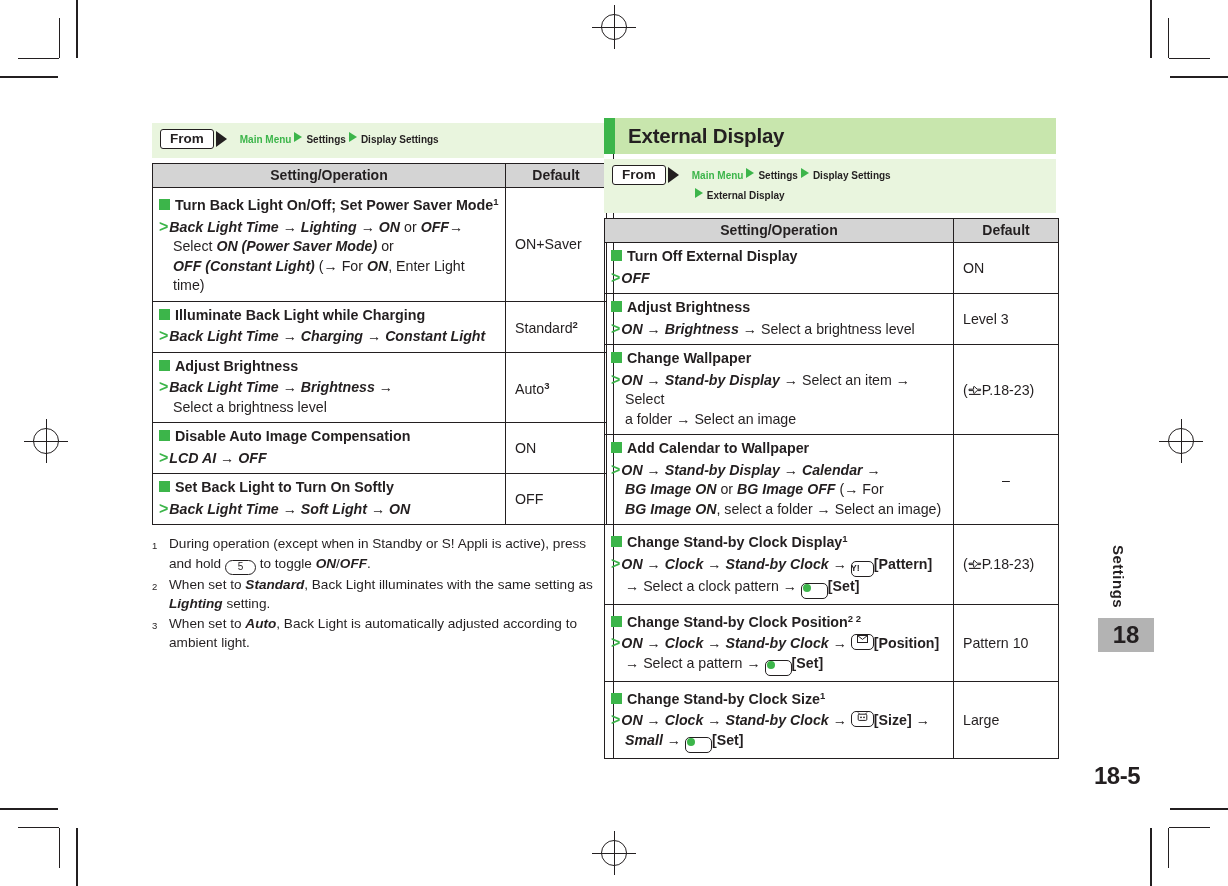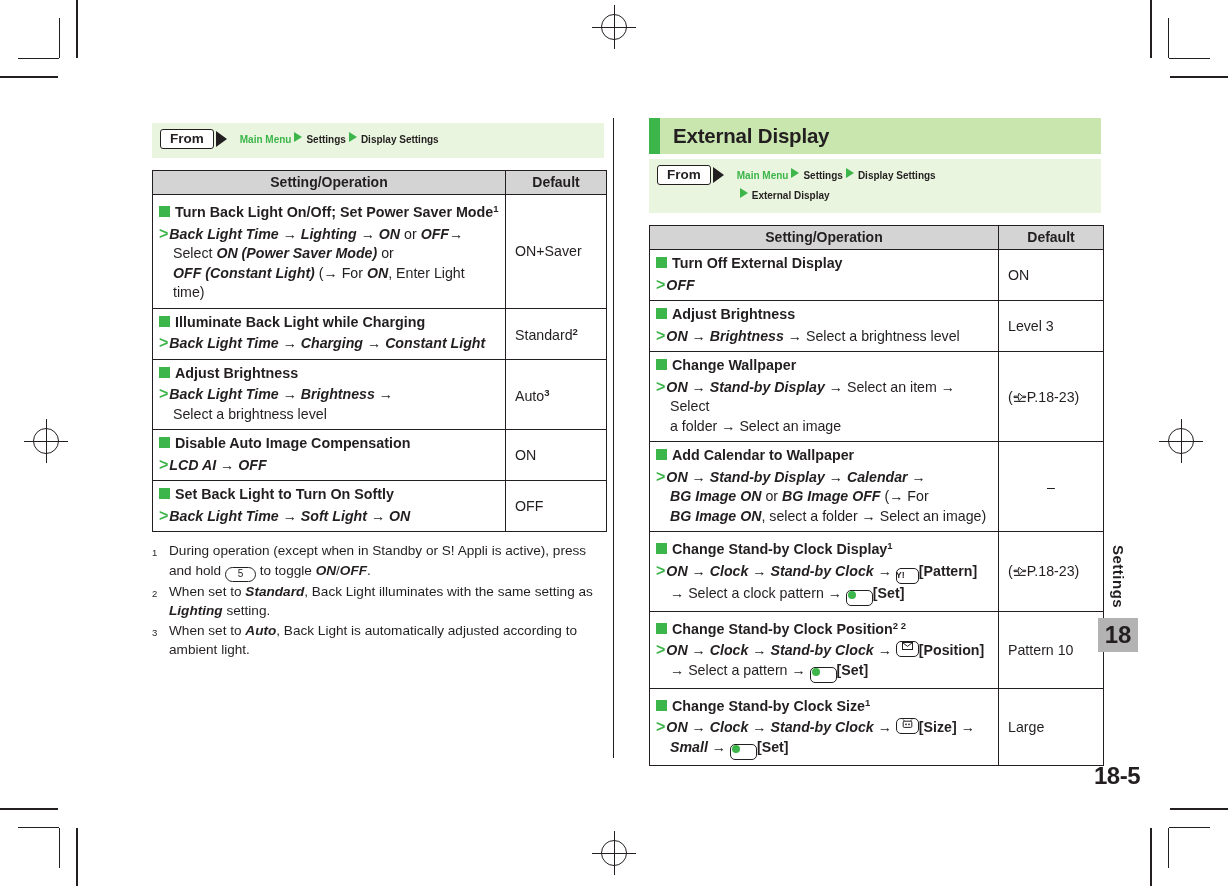--- a/index.html
+++ b/index.html
@@ -28,21 +28,21 @@
   .reg .vline { position: absolute; left: 12.5px; top: -9px; width: 1.3px; height: 44px; background: #231f20; }
   .reg .hline { position: absolute; top: 12.5px; left: -9px; height: 1.3px; width: 44px; background: #231f20; }
 
   
   .page {
     position: absolute;
     left: 0; top: 0; right: 0; bottom: 0;
   }
 
   .col-left  { position: absolute; left: 152px; top: 118px; width: 452px; }
-  .col-right { position: absolute; left: 649px; top: 118px; width: 452px; }
+  .col-right { position: absolute; left: 604px; top: 118px; width: 452px; }
 
   .vdivider {
     position: absolute; left: 613px; top: 118px;
     width: 1.4px; height: 640px; background: #231f20;
   }
 
   
   .sec-head {
     position: relative;
     background: #c8e6ad;
@@ -110,21 +110,21 @@
     border-bottom: 5.5px solid transparent;
     border-left: 8px solid #3cb54a;
     margin: 0 4px 0 3px;
     vertical-align: 1px;
   }
 
   
   table.settings {
     border-collapse: collapse;
     width: 452px;
-    margin-top: 12px;
+    margin-top: 5px;
     table-layout: fixed;
   }
   table.settings th, table.settings td {
     border: 1.2px solid #231f20;
     vertical-align: middle;
   }
   table.settings thead th {
     background: #d4d4d4;
     font-size: 14px;
     font-weight: bold;
@@ -241,21 +241,21 @@
     writing-mode: vertical-rl;
     letter-spacing: 0.5px;
     display: inline-block;
     margin-bottom: 6px;
   }
   .chapter-num {
     background: #b3b3b3;
     color: #231f20;
     font-size: 24px;
     font-weight: bold;
-    width: 40px;
+    width: 56px;
     height: 34px;
     line-height: 34px;
     text-align: center;
   }
 
   .page-number {
     position: absolute;
     left: 1020px;
     top: 762px;
     width: 120px;

